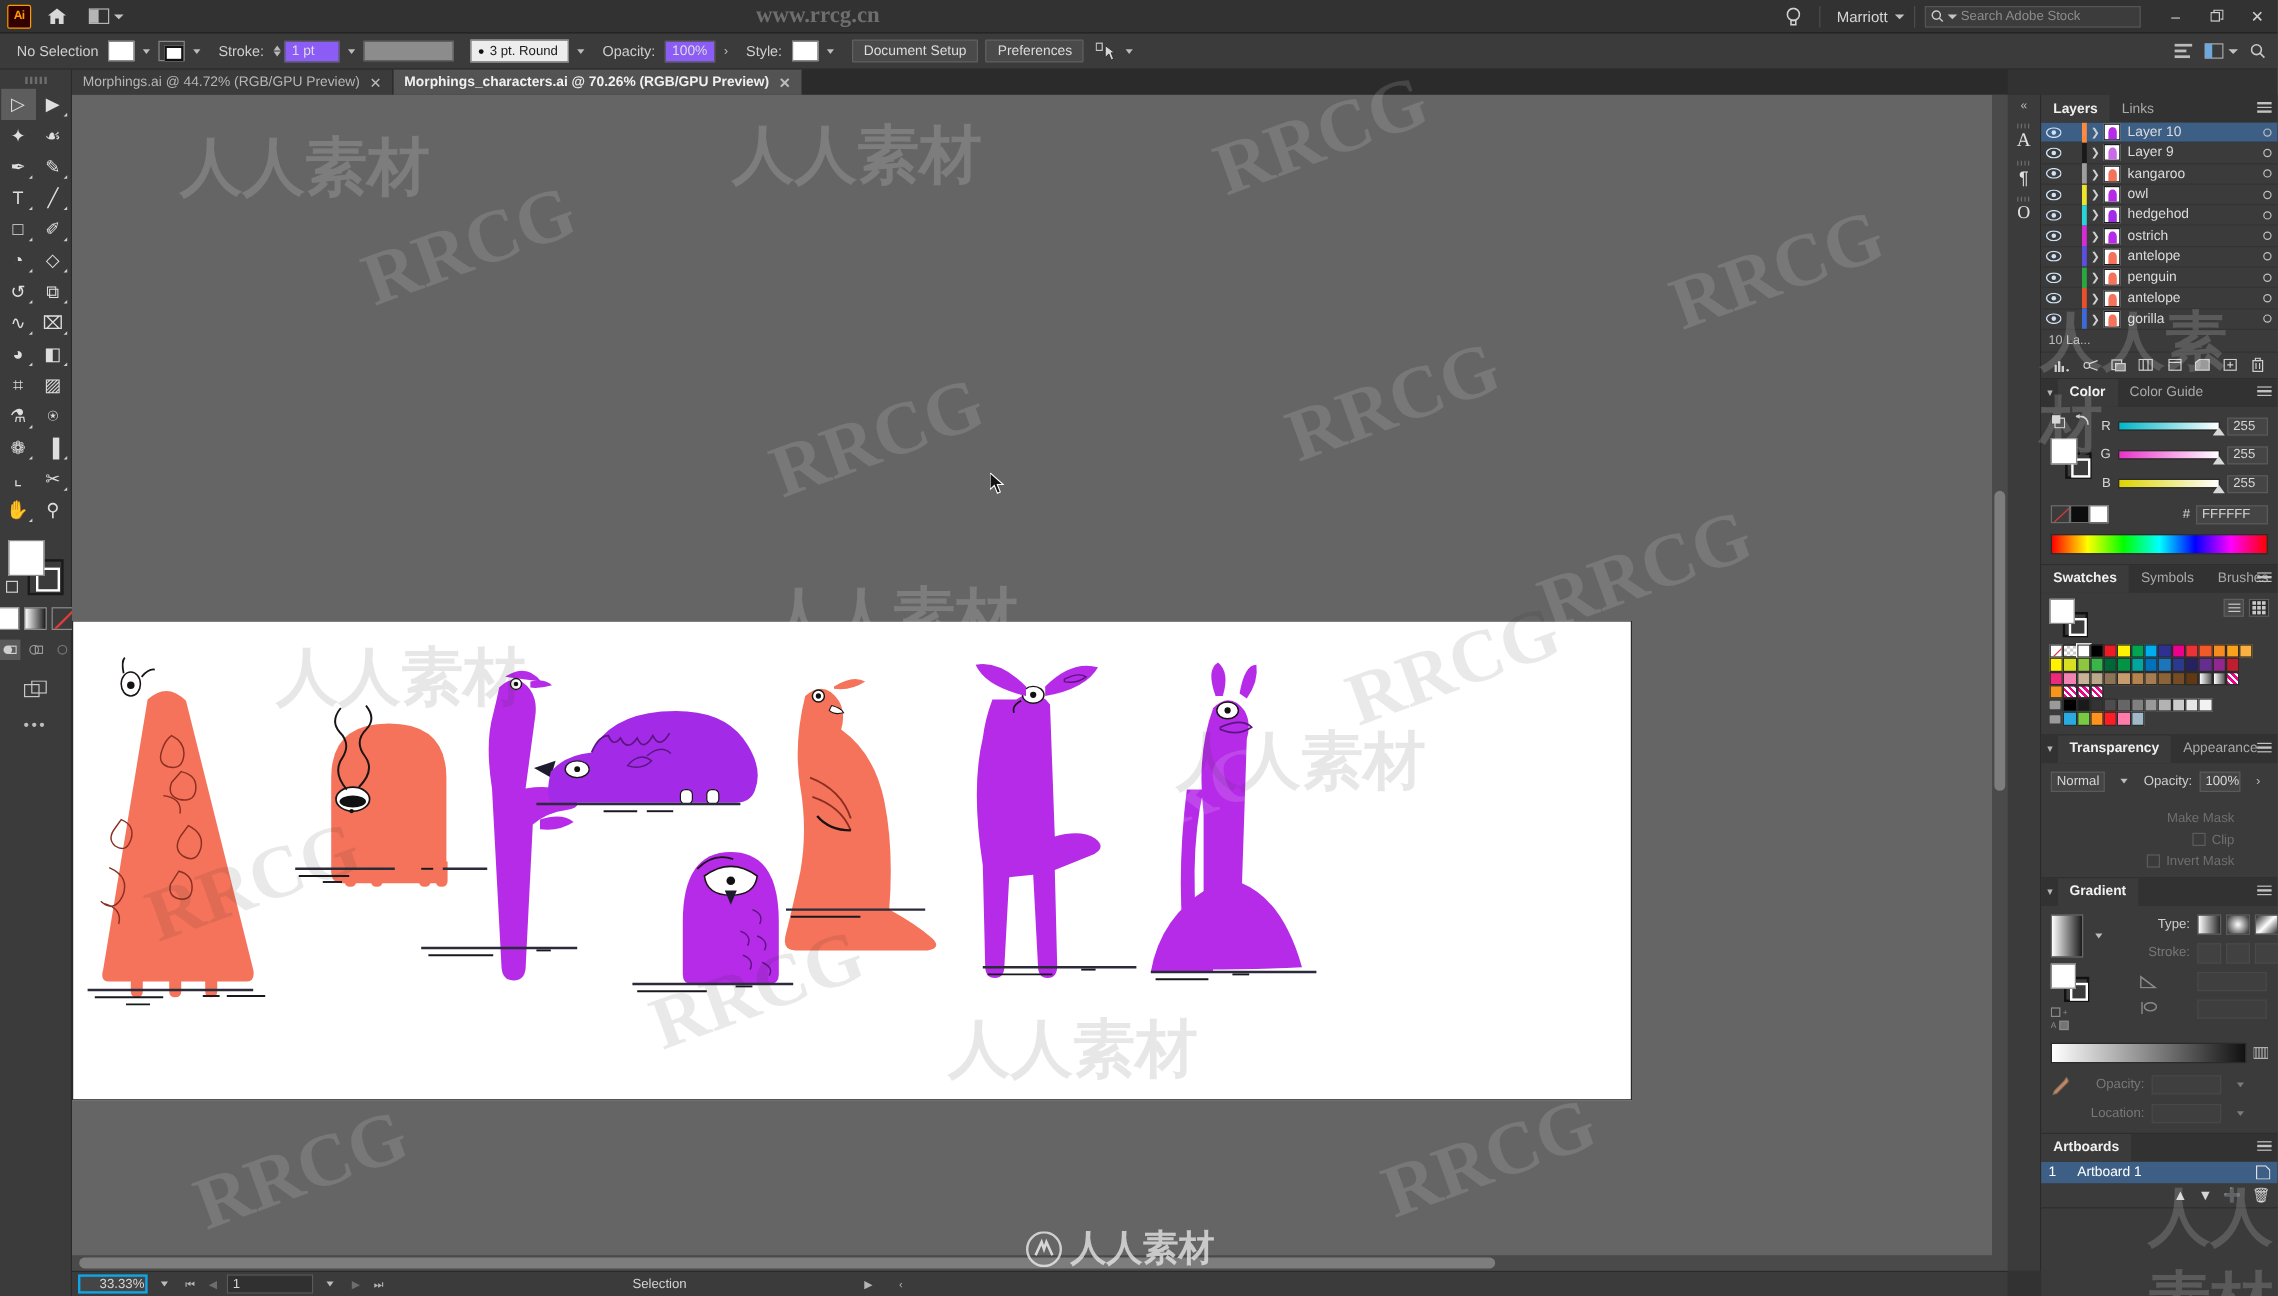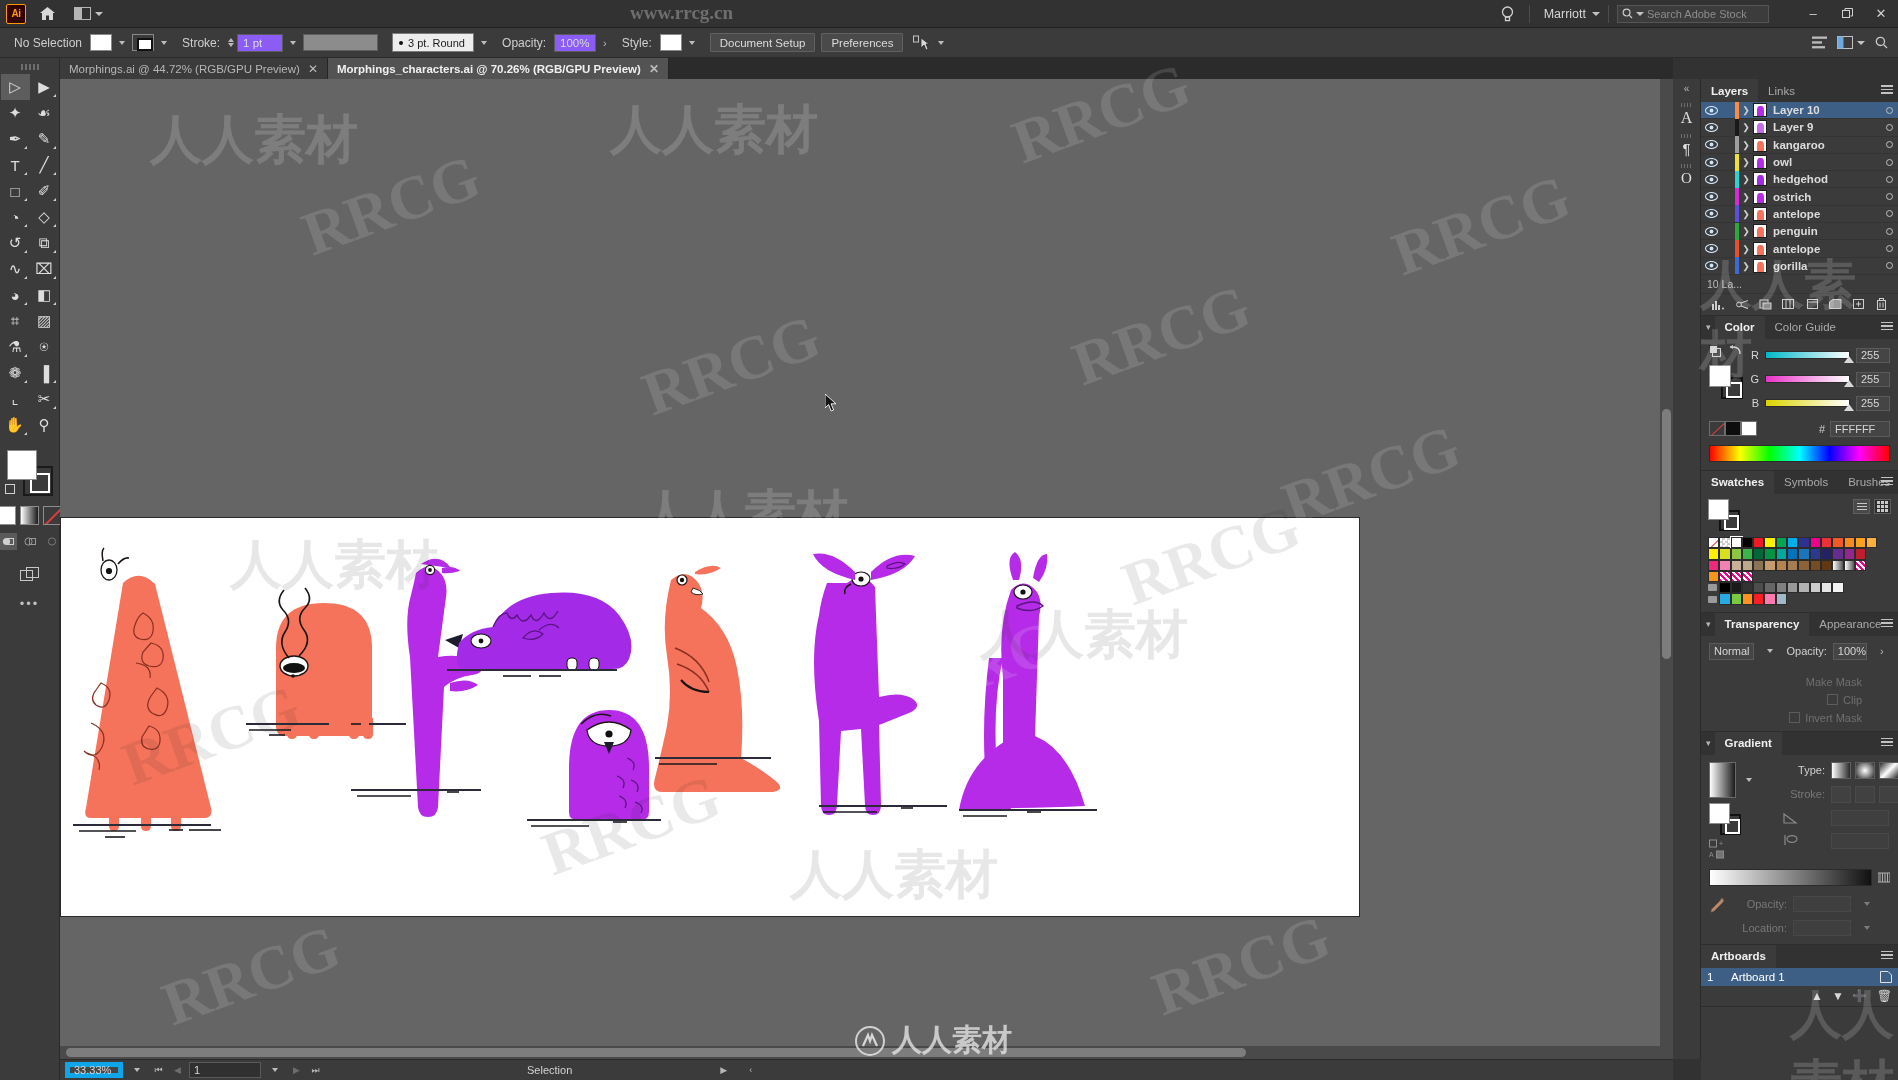--- a/index.html
+++ b/index.html
@@ -30,22 +30,22 @@
   .arr-box { width:17px; height:13px; border:1px solid #b5b5b5; display:flex; }
   .arr-box i { display:block; border-right:1px solid #b5b5b5; }
   .arr-box i:first-child { width:7px; background:#b5b5b5; }
   .arr-box i:last-child { flex:1; border-right:none; }
   .caret { width:0;height:0;border-left:4px solid transparent;border-right:4px solid transparent;border-top:4px solid #c3c3c3; }
   .mb-right { margin-left:auto; display:flex; align-items:center; height:28px; }
   .mb-sep { width:1px; height:18px; background:#4c4c4c; margin:0 8px; }
   .bulb { width:26px; display:flex; align-items:center; justify-content:center; color:#cfcfcf; }
   .user-name { font-size:12.5px; padding:0 6px; }
   .stock-search {
-    width:152px; height:18px; background:#3c3c3c; border:1px solid #555;
-    display:flex; align-items:center; padding:0 4px; gap:3px; margin-right:27px;
+    width:180px; height:18px; background:#3c3c3c; border:1px solid #555;
+    display:flex; align-items:center; padding:0 4px; gap:3px; margin-right:12px;
   }
   .stock-search .ph { color:#8d8d8d; font-size:11px; }
   .wbtns { display:flex; height:28px; }
   .wbtn { width:34px; display:flex; align-items:center; justify-content:center; color:#d0d0d0; font-size:13px; }
 
   
   .controlbar {
     position:absolute; left:0; top:28px; width:1898px; height:30px;
     background:#3b3b3b; border-bottom:1px solid #2a2a2a;
     display:flex; align-items:center; padding:0 6px; gap:0px;
@@ -142,21 +142,21 @@
   .vscroll .thumb { position:absolute; left:2px; top:330px; width:9px; height:250px; background:#7d7d7d; border-radius:5px; }
   .hscroll { position:absolute; left:0; bottom:0; height:13px; width:1600px; background:#4a4a4a; }
   .hscroll .thumb { position:absolute; left:6px; top:2px; width:1180px; height:9px; background:#7d7d7d; border-radius:5px; }
 
   
   .statusbar {
     position:absolute; left:60px; bottom:0; width:1613px; height:21px;
     background:#3b3b3b; border-top:1px solid #2a2a2a;
     display:flex; align-items:center; padding:0 5px; gap:4px; font-size:11px;
   }
-  .sb-zoom { width:58px; height:16px; background:#454545; border:5px solid #0ea5e9; display:flex; align-items:center; padding:0 4px; }
+  .sb-zoom { width:58px; height:16px; background:#454545; border:2px solid #0ea5e9; display:flex; align-items:center; padding:0 16px; }
   .sb-page { width:72px; height:16px; background:#303030; border:1px solid #5a5a5a; display:flex; align-items:center; padding:0 4px; }
   .navbtn { width:15px; display:flex; align-items:center; justify-content:center; color:#b5b5b5; font-size:9px; }
   .navbtn.dim { color:#6d6d6d; }
   .sb-status { margin-left:200px; color:#d3d3d3; }
 
   
   .dock-mini {
     position:absolute; left:1673px; top:79px; width:28px; height:980px;
     background:#3b3b3b; border-right:1px solid #2a2a2a;
     display:flex; flex-direction:column; align-items:center; padding-top:4px;
@@ -187,21 +187,21 @@
     display:flex; align-items:center; height:17.3px; font-size:11.5px; color:#dcdcdc;
     border-bottom:1px solid #343434;
   }
   .layer-row.sel { background:#3d5f86; }
   .lr-eye { width:20px; display:flex; align-items:center; justify-content:center; }
   .lr-lock { width:14px; }
   .lr-color { width:4px; height:17px; }
   .lr-arrow { width:14px; display:flex; align-items:center; justify-content:center; color:#cfcfcf; font-size:9px; }
   .lr-thumb { width:14px; height:14px; border:1px solid #1d1d1d; background:#fff; position:relative; overflow:hidden; }
   .lr-thumb i { position:absolute; border-radius:40% 40% 10% 10%; }
-  .lr-name { padding-left:6px; white-space:nowrap; overflow:hidden;font-weight:bold; }
+  .lr-name { padding-left:6px; white-space:nowrap; overflow:hidden; }
   .lr-target { margin-left:auto; width:18px; display:flex; align-items:center; justify-content:center; }
   .lr-target i { width:7px; height:7px; border:1.3px solid #c0c0c0; border-radius:50%; }
   .layers-foot {
     height:22px; background:#3b3b3b; display:flex; align-items:center;
     justify-content:space-around; padding:0 6px; border-top:1px solid #333;
   }
   .lf-ic { color:#cfcfcf; font-size:11px; }
   .layers-count { height:18px; display:flex; align-items:center; padding-left:6px; font-size:10.5px; color:#bdbdbd; }
 
   

